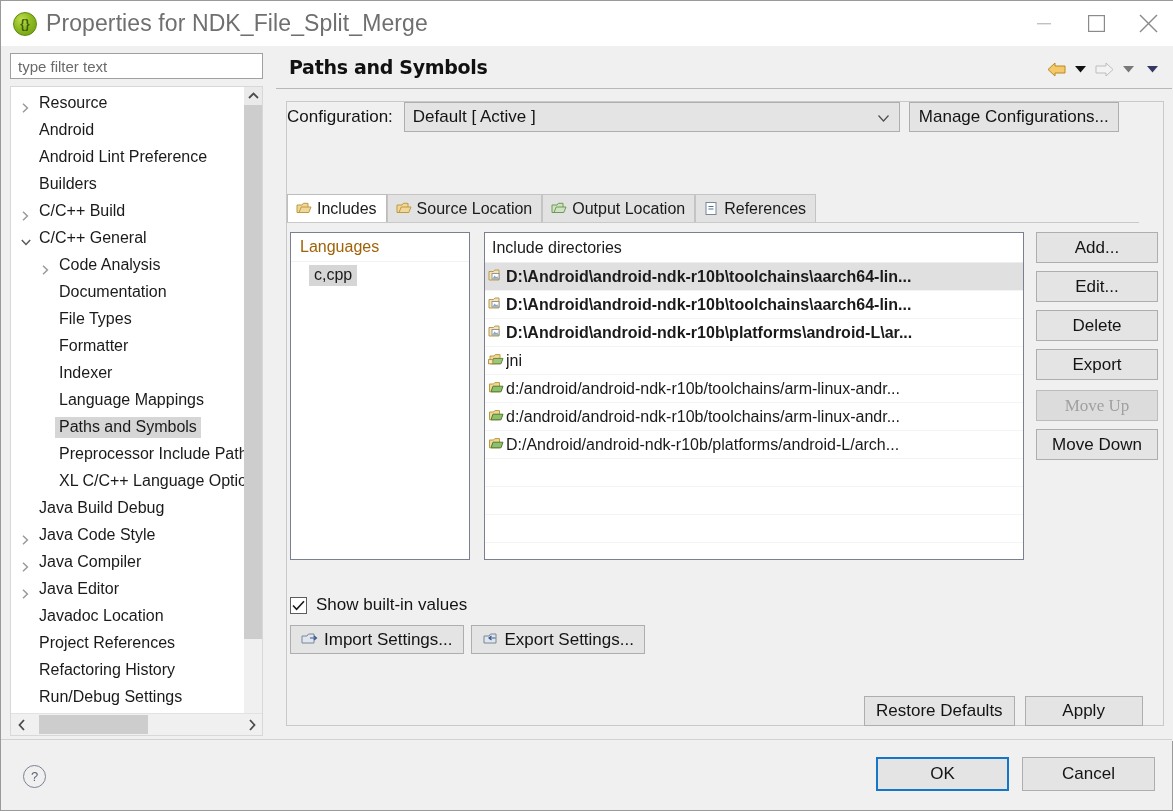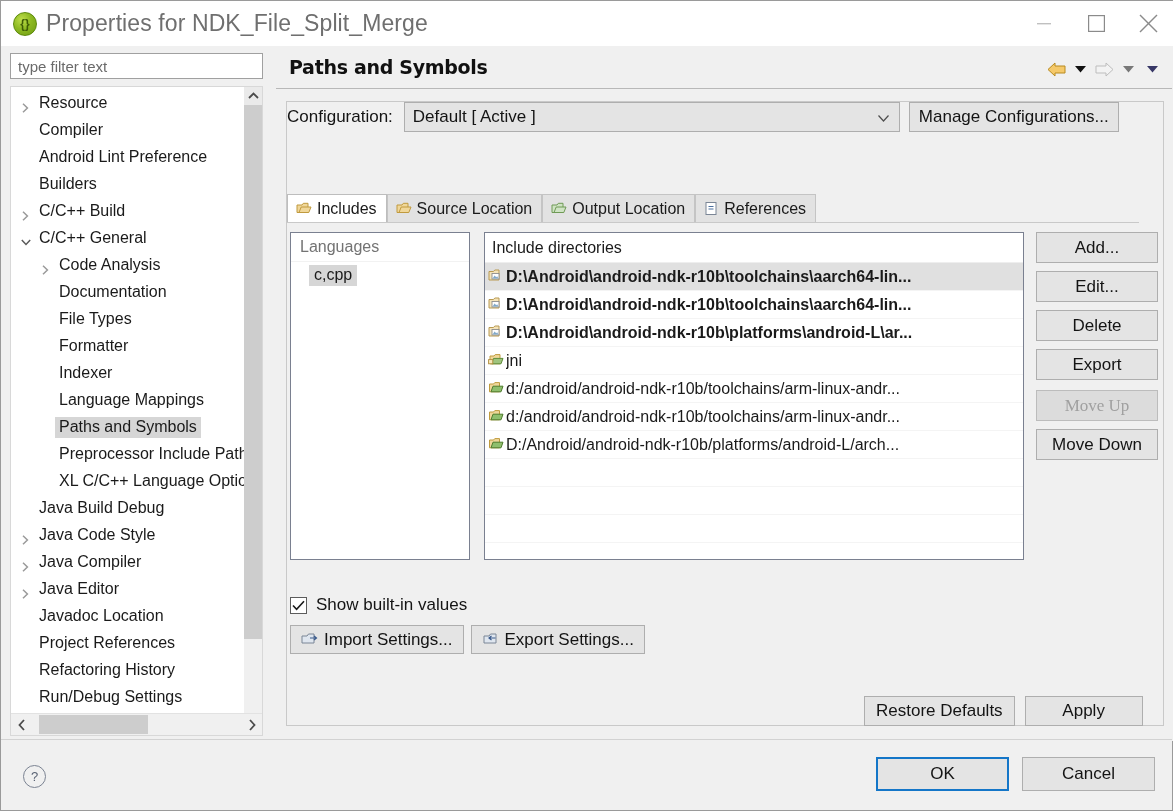--- a/index.html
+++ b/index.html
@@ -265,21 +265,21 @@
     width: 180px; height: 328px;
     background: #ffffff;
     border: 1px solid #7a8090;
     box-sizing: border-box;
     overflow: hidden;
   }
   .lang-head {
     height: 28px;
     display: flex; align-items: center;
     padding-left: 9px;
-    font-size: 16px; color: #737373;
+    font-size: 16px; color: #a16207;
     border-bottom: 1px solid #f2f2f2;
   }
   .lang-item {
     height: 27px;
     display: flex; align-items: center;
     padding-left: 18px;
   }
   .lang-item span {
     font-size: 16px; color: #1a1a1a;
     padding: 1px 5px 2px 5px;
@@ -464,21 +464,21 @@
             </svg>
           </span>
           <span class="lbl">Resource</span>
         </div>
         <div class="tree-item" style="padding-left: 8px;">
           <span class="arrow blank">
             <svg width="7" height="10" viewBox="0 0 7 10">
               <polyline points="1,0.8 5.4,5 1,9.2" fill="none" stroke="#9a9a9a" stroke-width="1.5"></polyline>
             </svg>
           </span>
-          <span class="lbl">Compiler</span>
+          <span class="lbl">Android</span>
         </div>
         <div class="tree-item" style="padding-left: 8px;">
           <span class="arrow blank">
             <svg width="7" height="10" viewBox="0 0 7 10">
               <polyline points="1,0.8 5.4,5 1,9.2" fill="none" stroke="#9a9a9a" stroke-width="1.5"></polyline>
             </svg>
           </span>
           <span class="lbl">Android Lint Preference</span>
         </div>
         <div class="tree-item" style="padding-left: 8px;">

